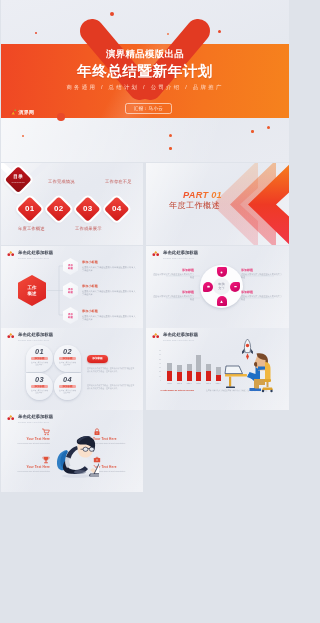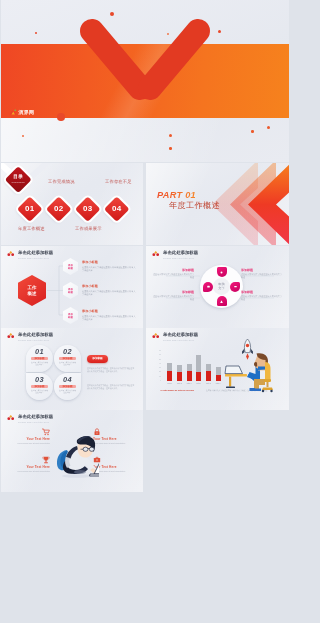--- a/index.html
+++ b/index.html
@@ -164,20 +164,26 @@
 
     <div class="band">
       <div class="sheen"></div>
     </div>
 
     <svg class="vee" viewBox="0 0 288 162">
       <path d="M91 31 L139 88" stroke="#e23a22" stroke-width="24" stroke-linecap="round" fill="none"></path>
       <path d="M197 31 L149 88" stroke="#e23a22" stroke-width="24" stroke-linecap="round" fill="none"></path>
     </svg>
 
+    <div class="cv-text">
+      <div class="kicker">演界精品模版出品</div>
+      <div class="title">年终总结暨新年计划</div>
+      <div class="sub">商务通用 / 总结计划 / 公司介绍 / 品牌推广</div>
+      <div class="rep">汇报：马小云</div>
+    </div>
 
     <div class="brand">
       <svg width="8" height="6" viewBox="0 0 16 12">
         <path d="M1 11 L6 3 L9 7 L11 4.5 L15 11 Z" fill="#e8402a"></path>
         <path d="M5 11 L8.5 5.5 L12 11 Z" fill="#f5a623"></path>
         <circle cx="12.5" cy="2.5" r="1.6" fill="#7ac143"></circle>
       </svg>
       <span>演界网</span>
     </div>
 
@@ -237,21 +243,21 @@
         <linearGradient id="cg1" x1="0" y1="0" x2="0" y2="1">
           <stop offset="0" stop-color="#f8841d"></stop>
             <stop offset=".5" stop-color="#ee3a24"></stop>
           <stop offset="1" stop-color="#f2374c"></stop>
         </linearGradient>
       </defs>
       <path d="M80 -3 L34 41.5 L80 86 L80 58 L62 41.5 L80 25 Z" fill="url(#cg1)"></path>
       <path d="M62 -3 L16 41.5 L62 86 L62 58 L44 41.5 L62 25 Z" fill="url(#cg1)" opacity=".42"></path>
       <path d="M44 -3 L-2 41.5 L44 86 L44 58 L26 41.5 L44 25 Z" fill="url(#cg1)" opacity=".2"></path>
     </svg>
-    <div class="part" style="left:11px;top:27px;">PART 01</div>
+    <div class="part" style="left:37px;top:27px;">PART 01</div>
     <div class="phead" style="left:23px;top:38px;">年度工作概述</div>
   </div>
 
   <div class="slide col-l" id="s-hex" style="top:246px;height:82px;">
     <div class="wash"></div>
     <svg class="sl-mark" viewBox="0 0 18 14">
       <path d="M9 1 L12.4 4.6 L9 8.2 L5.6 4.6 Z" fill="#f0a52b"></path>
       <circle cx="4.4" cy="9.8" r="3.4" fill="#d6262b"></circle>
       <circle cx="13.6" cy="9.8" r="3.4" fill="#d6262b"></circle>
     </svg>

